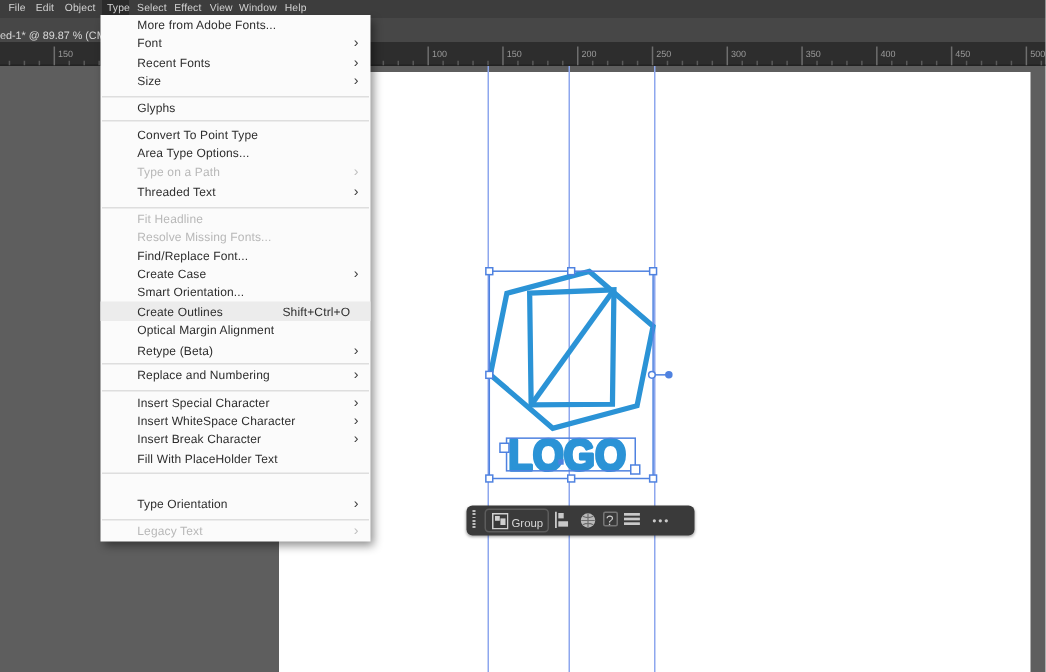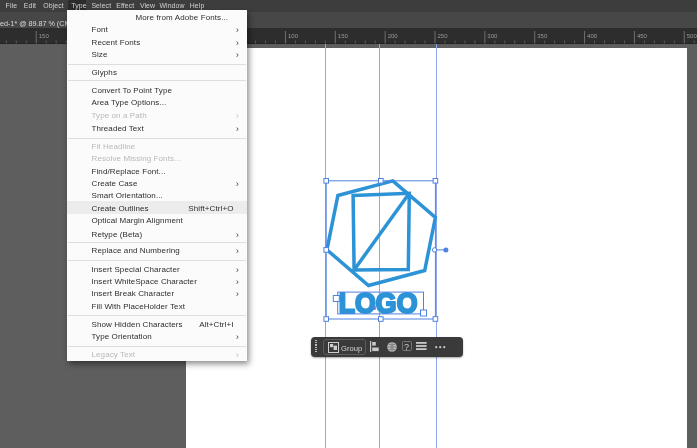--- a/index.html
+++ b/index.html
@@ -208,21 +208,21 @@
     <rect x="0" y="6.2" width="10.6" height="1.8" fill="#c9c9c9"></rect>
   </svg>
   <svg width="11" height="4" style="position:absolute;left:123.5px;top:9px;">
     <circle cx="1.2" cy="1.2" r="1.1" fill="#c9c9c9"></circle>
       <circle cx="5.2" cy="1.2" r="1.1" fill="#c9c9c9"></circle>
       <circle cx="9.2" cy="1.2" r="1.1" fill="#c9c9c9"></circle>
   </svg>
 </div>
 
 <div id="menu" class="abs">
-  <div class="mi" style="top:1.0px;margin-left:44px;">
+  <div class="mi" style="top:1.0px;">
       <span class="l">More from Adobe Fonts...</span>
     </div>
   <div class="mi" style="top:13.2px;">
       <span class="l">Font</span>
       <span class="a">›</span>
     </div>
   <div class="mi" style="top:25.6px;">
       <span class="l">Recent Fonts</span>
       <span class="a">›</span>
     </div>
@@ -292,24 +292,20 @@
       <span class="a">›</span>
     </div>
   <div class="mi" style="top:277.1px;">
       <span class="l">Insert Break Character</span>
       <span class="a">›</span>
     </div>
   <div class="mi" style="top:289.5px;padding-left:44px;">
       <span class="l">Fill With PlaceHolder Text</span>
     </div>
   <div class="sep" style="top:305.2px;"></div>
-  <div class="mi" style="top:307.6px;">
-      <span class="l">Show Hidden Characters</span>
-      <span class="r">Alt+Ctrl+I</span>
-    </div>
   <div class="mi" style="top:319.7px;">
       <span class="l">Type Orientation</span>
       <span class="a">›</span>
     </div>
   <div class="sep" style="top:335.5px;"></div>
   <div class="mi gray" style="top:337.7px;">
       <span class="l">Legacy Text</span>
       <span class="a">›</span>
     </div>
 </div>

